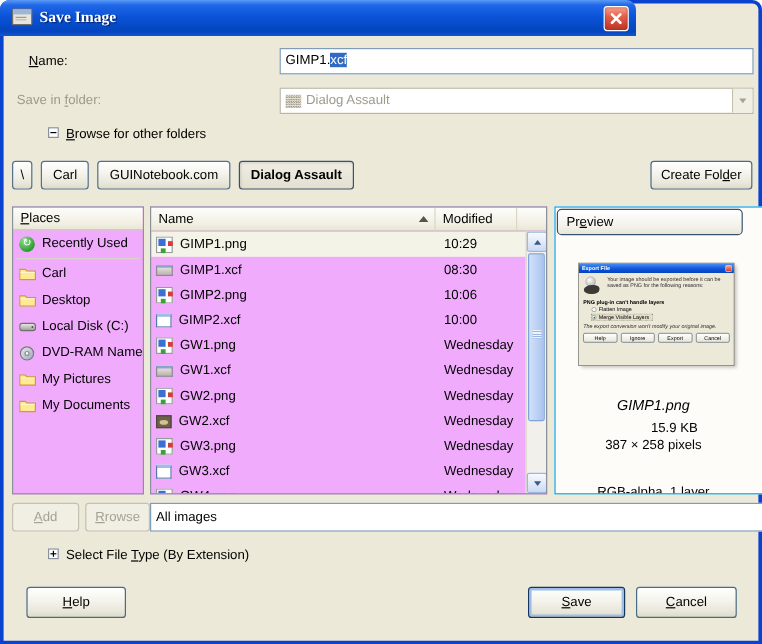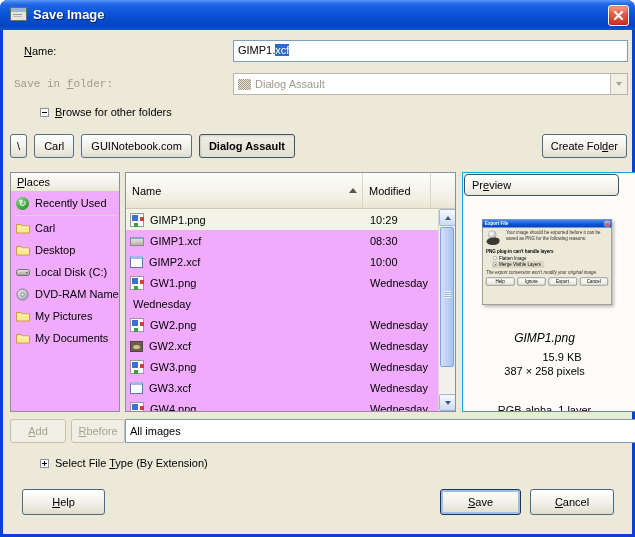--- a/index.html
+++ b/index.html
@@ -7,24 +7,24 @@
   body { font-family:"Liberation Sans","DejaVu Sans",sans-serif; font-size:11px; color:#000; }
 
   .window {
     position:relative; width:635px; height:537px; background:#ECE9D8;
     box-shadow: inset 0 0 0 3px #0842CE;
     border-radius:8px 8px 0 0;
   }
 
   
   .titlebar {
-    position:absolute; left:0; top:0; width:635px; height:30px;
+    position:absolute; left:0; top:0; width:530px; height:30px;
     background: linear-gradient(180deg,#5A9AF6 0%,#2068E8 14%,#0B53D8 45%,#0345BE 86%,#1355CE 100%);
     border-radius:8px 8px 0 0;
-    display:flex; align-items:center; padding:0 8px 2px 10px;
+    display:flex; align-items:center; padding:0 8px 2px 10px;font-family:Liberation Serif, serif;
   }
   .app-icon { width:17px; height:14px; margin-right:6px; position:relative;
     background:#E7E5DC; border:1px solid #6c6c6c; border-radius:1px; }
   .app-icon::before { content:""; position:absolute; left:0; top:0; right:0; height:4px; background:#9DB6D6; }
   .app-icon::after { content:""; position:absolute; left:2px; top:6px; width:9px; height:1px; background:#999; box-shadow:0 2px 0 #bbb; }
   .title-text { color:#fff; font-weight:bold; font-size:13px; text-shadow:1px 1px 1px rgba(0,0,40,.6); }
   .close-btn {
     position:absolute; right:6px; top:5px; width:21px; height:21px; border-radius:3px;
     background: linear-gradient(180deg,#F8A38E 0%,#E4604B 40%,#C53A2A 90%);
     border:1px solid #fff; box-shadow: inset 0 0 2px rgba(120,0,0,.6);
@@ -76,21 +76,21 @@
     background:linear-gradient(180deg,#FDFDFB,#F2F0E4 70%,#E9E6D5); }
   .places-header u { text-decoration:underline; }
   .place-item { height:22px; display:flex; align-items:center; gap:5px; padding-left:4px; white-space:nowrap; overflow:hidden; }
   .place-sep { height:1px; background:#D8D5C6; margin:1px 3px; }
   .picon { width:15px; height:14px; flex:0 0 auto; display:flex; align-items:center; justify-content:center; }
   .recently { width:13px; height:13px; border-radius:50%; background:radial-gradient(circle at 35% 30%,#8FE08F,#2F9B2F 70%);
     color:#fff; font-family:"DejaVu Sans",sans-serif; font-size:9px; line-height:13px; text-align:center; }
 
   
   .files { left:125px; width:331px; display:flex; flex-direction:column; }
-  .files-header { height:36px; flex:0 0 auto; display:flex;
+  .files-header { height:20px; flex:0 0 auto; display:flex;
     background:linear-gradient(180deg,#FDFDFB,#F2F0E4 70%,#E9E6D5); border-bottom:1px solid #CDCAB8; }
   .col-name { width:237px; display:flex; align-items:center; padding-left:6px; border-right:1px solid #D9D6C6; }
   .col-mod { width:68px; display:flex; align-items:center; padding-left:6px; border-right:1px solid #D9D6C6; }
   .sort-arrow { margin-left:auto; margin-right:5px; width:0; height:0;
     border-left:4px solid transparent; border-right:4px solid transparent; border-bottom:5px solid #57554a; }
   .rows { flex:1; overflow:hidden; position:relative; }
   .frow { height:21px; display:flex; align-items:center; }
   .frow.selected { background:#F4F3E7; }
   .frow .fname { width:237px; display:flex; align-items:center; gap:6px; padding-left:4px; overflow:hidden; white-space:nowrap; }
   .frow .fmod { width:68px; padding-left:7px; white-space:nowrap; }
@@ -143,21 +143,21 @@
   .mini-btns { display:flex; gap:6px; margin-top:6px; }
   .mb { flex:1; height:16px; border:1px solid #39536B; border-radius:3px; text-align:center; line-height:14px;
     background:linear-gradient(180deg,#fff,#e8e5d8); }
   .pv-name { position:absolute; left:0; top:158px; width:163px; text-align:center; font-style:italic; font-size:12px; }
   .pv-line { position:absolute; left:0; width:163px; text-align:center; }
 
   
   .btn-add { position:absolute; left:10px; top:419px; width:56px; height:24px; }
   .btn-remove { position:absolute; left:71px; top:419px; width:54px; height:24px; }
   .filter-combo { left:125px; top:419px; width:552px; height:24px; }
-  .expander-row { position:absolute; display:flex; align-items:center; gap:6px;padding-left:28px; }
+  .expander-row { position:absolute; display:flex; gap:6px;padding-left:28px; }
   .actions-btn { position:absolute; height:26px; top:489px; }
   .btn-help { left:22px; width:83px; }
   .btn-save { left:440px; width:81px; border:1px solid #16355C; box-shadow:inset 0 0 0 2px #9EBEE8; font-weight:normal; }
   .btn-cancel { left:530px; width:84px; }
 </style>
 </head>
 <body>
 
 <div class="window">
 
@@ -171,21 +171,21 @@
     </div>
   </div>
 
   <div class="lbl" style="left:14px; top:45px;padding-left:10px;">
     <span></span><u>N</u><span>ame:</span>
   </div>
   <div class="field name-input">
     <span>GIMP1.</span><span class="sel">xcf</span>
   </div>
 
-  <div class="lbl dis-text" style="left:14px; top:78px;font-family:Liberation Mono, monospace;">
+  <div class="lbl dis-text" style="left:14px; top:78px;">
     <span>Save in </span><u>f</u><span>older:</span>
   </div>
   <div class="field combo disabled" style="left:233px; top:73px; width:395px; height:22px;">
     <div class="combo-text">
       <span class="dither-folder"></span>
       <span class="dis-text">Dialog Assault</span>
     </div>
     <div class="arrow-btn">
       <span class="tri-down"></span>
     </div>
@@ -305,33 +305,44 @@
       </div>
       <div class="frow">
         <div class="fname">
             <span class="ficon xcf-gray"></span>
             <span>GIMP1.xcf</span>
           </div>
         <div class="fmod">08:30</div>
       </div>
       <div class="frow">
         <div class="fname">
+            <span class="ficon png"></span>
+            <span>GIMP2.png</span>
+          </div>
+        <div class="fmod">10:06</div>
+      </div>
+      <div class="frow">
+        <div class="fname">
             <span class="ficon xcf-blue"></span>
             <span>GIMP2.xcf</span>
           </div>
         <div class="fmod">10:00</div>
       </div>
       <div class="frow">
         <div class="fname">
             <span class="ficon png"></span>
             <span>GW1.png</span>
           </div>
         <div class="fmod">Wednesday</div>
       </div>
       <div class="frow">
+        <div class="fname">
+            <span class="ficon xcf-gray"></span>
+            <span>GW1.xcf</span>
+          </div>
         <div class="fmod">Wednesday</div>
       </div>
       <div class="frow">
         <div class="fname">
             <span class="ficon png"></span>
             <span>GW2.png</span>
           </div>
         <div class="fmod">Wednesday</div>
       </div>
       <div class="frow">
@@ -420,21 +431,21 @@
   </div>
 
   <span class="xp-btn disabled btn-add">
       <span></span>
       <u>A</u>
       <span>dd</span>
     </span>
   <span class="xp-btn disabled btn-remove">
       <span></span>
       <u>R</u>
-      <span>before</span>
+      <span>rowse</span>
     </span>
   <div class="field combo filter-combo" style="position:absolute;">
     <div class="combo-text">
       <span>All images</span>
     </div>
     <div class="arrow-btn">
       <span class="tri-down"></span>
     </div>
   </div>
 

